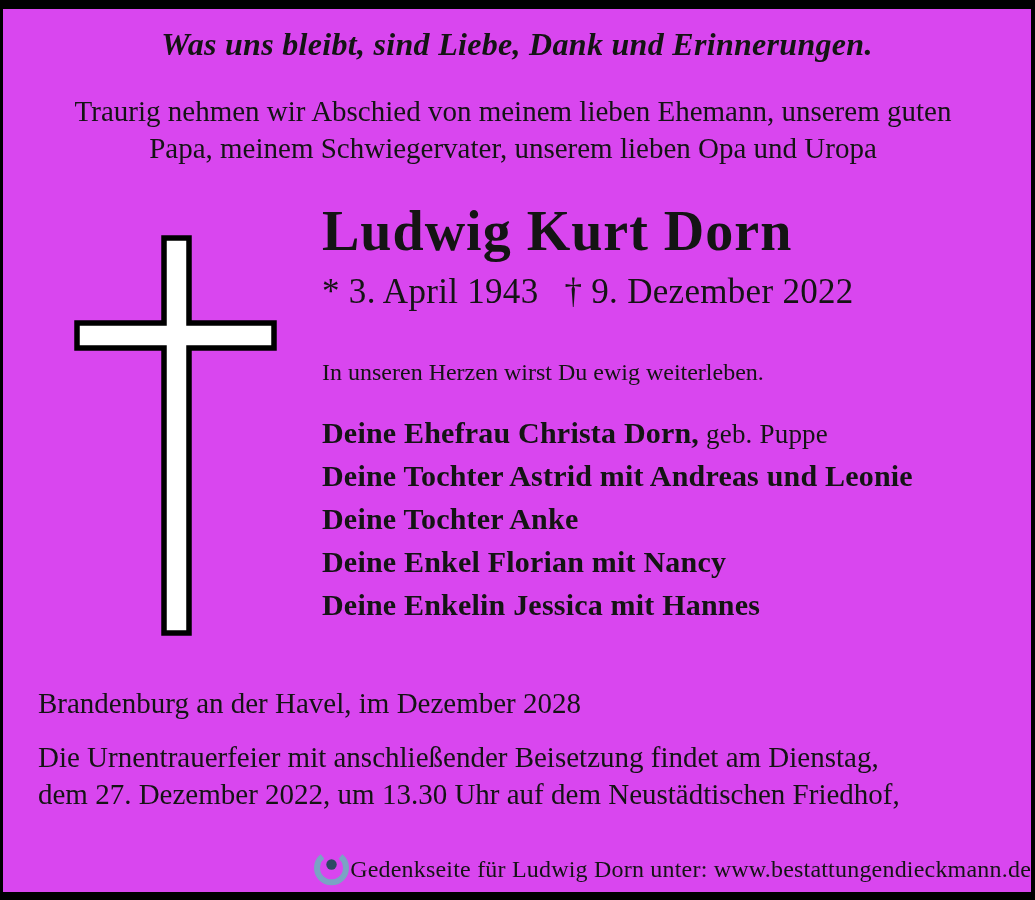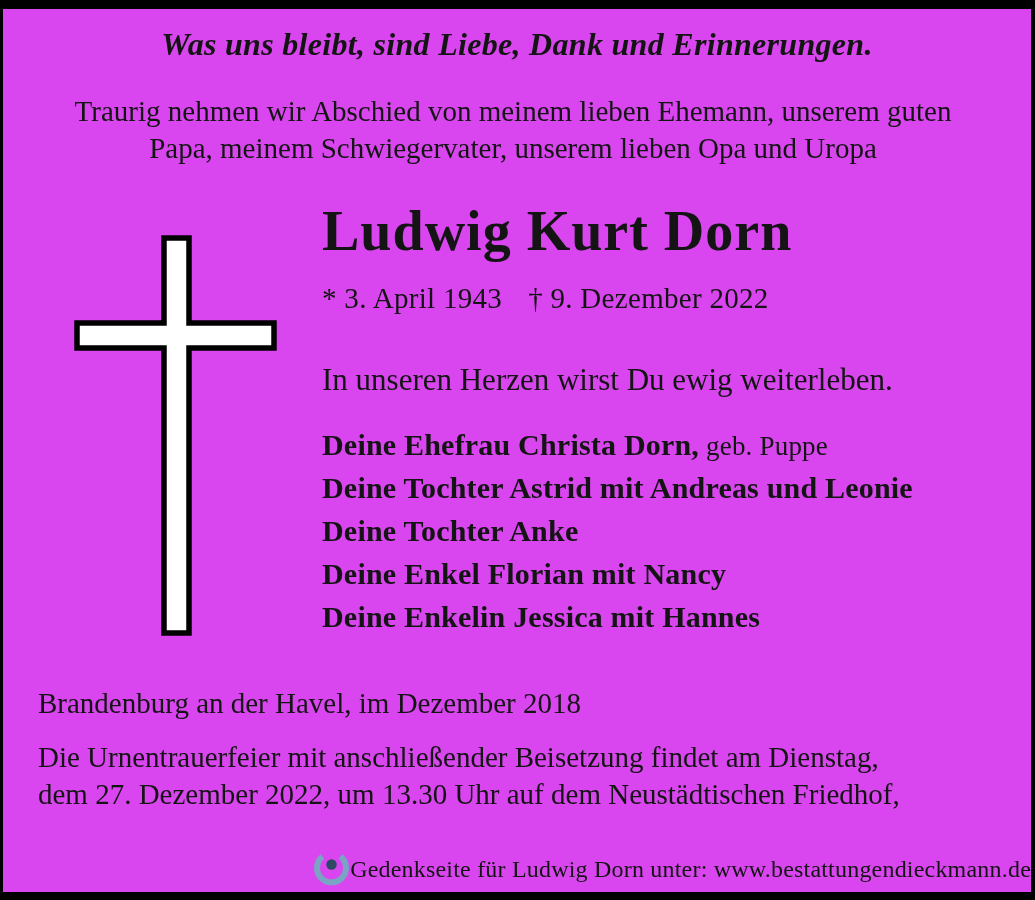--- a/index.html
+++ b/index.html
@@ -48,27 +48,27 @@
     top: 190px;
     width: 680px;
   }
   .name {
     font-size: 56px;
     font-weight: 600;
     line-height: 1.15;
     letter-spacing: 1px;
   }
   .dates {
-    font-size: 29px;
-    margin-top: 19px;
+    font-size: 35px;
+    margin-top: 9px;
     letter-spacing: 0.3px;
   }
   .dates .death { margin-left: 26px; }
   .dedication {
-    font-size: 31px;
+    font-size: 24px;
     margin-top: 47px;
   }
   .family {
     margin-top: 26px;
     font-size: 30px;
     font-weight: bold;
     line-height: 41px;
     letter-spacing: 0.2px;
   }
   .family .suffix {
@@ -128,21 +128,21 @@
     <div class="dedication">In unseren Herzen wirst Du ewig weiterleben.</div>
     <div class="family">
       <div><span>Deine Ehefrau Christa Dorn,</span><span class="suffix"> geb. Puppe</span></div>
       <div><span>Deine Tochter Astrid mit Andreas und Leonie</span><span class="suffix"></span></div>
       <div><span>Deine Tochter Anke</span><span class="suffix"></span></div>
       <div><span>Deine Enkel Florian mit Nancy</span><span class="suffix"></span></div>
       <div><span>Deine Enkelin Jessica mit Hannes</span><span class="suffix"></span></div>
     </div>
   </div>
 
-  <div class="place-date">Brandenburg an der Havel, im Dezember 2018</div>
+  <div class="place-date">Brandenburg an der Havel, im Dezember 2028</div>
 
   <div class="funeral">
     <div>Die Urnentrauerfeier mit anschließender Beisetzung findet am Dienstag,</div>
     <div>dem 27. Dezember 2022, um 13.30 Uhr auf dem Neustädtischen Friedhof,</div>
   </div>
 
   <div class="footer">
     <svg width="37" height="38" viewBox="0 0 37 38">
       <path d="M 9.5,6.5 A 14.5,14.5 0 1 0 27.5,6.5" fill="none" stroke="#7aa3c4" stroke-width="6" stroke-linecap="butt"></path>
       <circle cx="18.5" cy="14.5" r="5.2" fill="#2c4a63"></circle>

